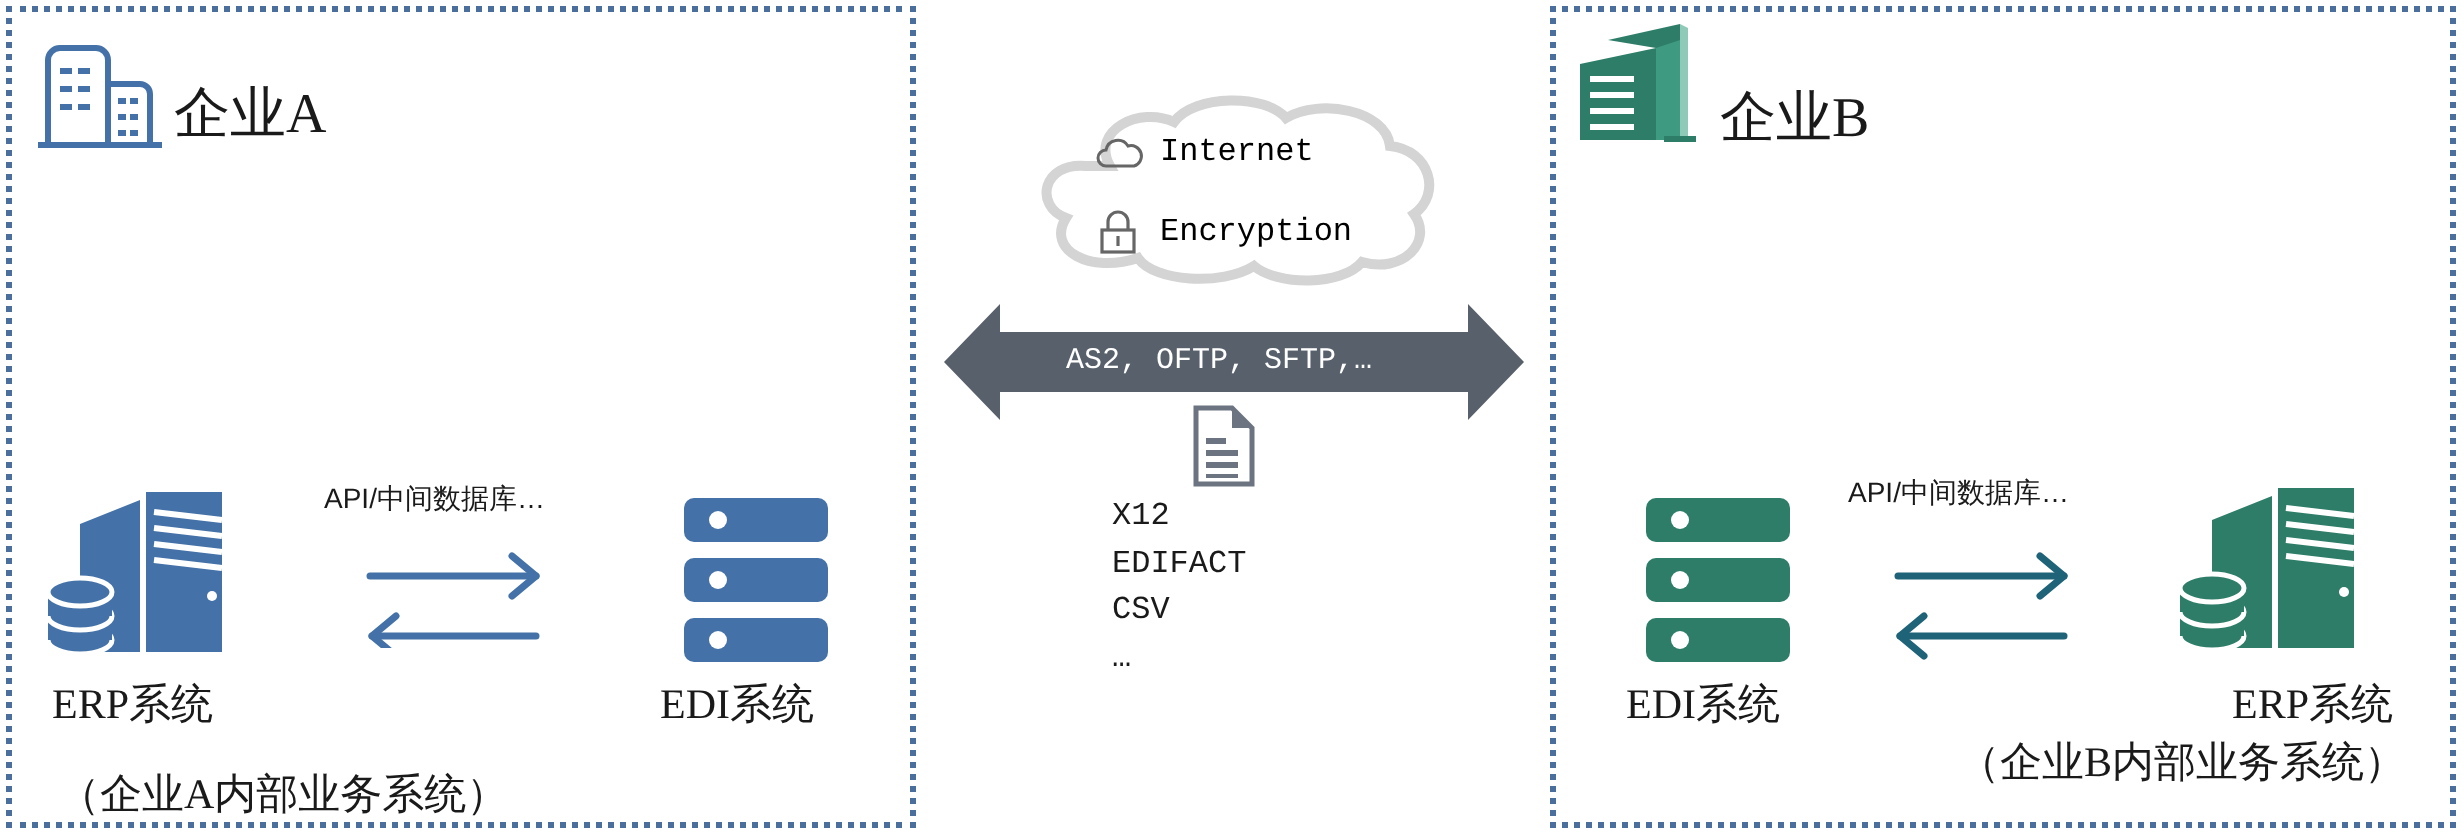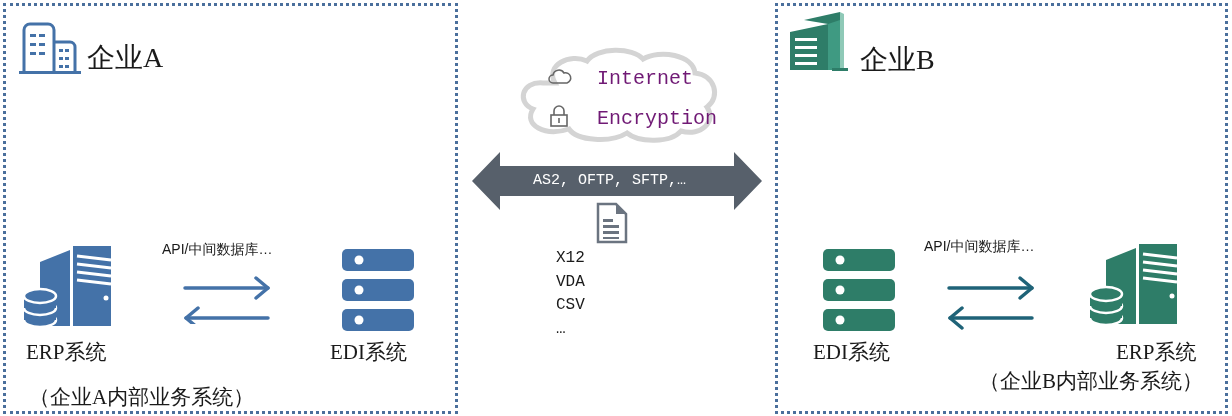--- a/index.html
+++ b/index.html
@@ -8,21 +8,21 @@
   .box { position:absolute; border:3px dotted #4a6f9c; box-sizing:border-box; }
   #box-a { left:3px; top:3px; width:455px; height:411px; }
   #box-b { left:775px; top:3px; width:453px; height:411px; }
   .abs { position:absolute; }
   .title { font-size:28px; line-height:32px; white-space:nowrap; }
   .lbl { font-size:21px; white-space:nowrap; line-height:24px; }
   .small { font-family:Liberation Sans, sans-serif; font-size:14px; white-space:nowrap; }
   .mono { font-family:"Liberation Mono","DejaVu Sans Mono",monospace; }
   .fmt { font-size:16px; line-height:23.5px; width:120px; }
   .proto { color:#fff; font-size:15px; white-space:nowrap;text-align:center; }
-  .cloud-text { font-size:20px; color:#701a75; white-space:nowrap;margin-left:17px; }
+  .cloud-text { font-size:16px; color:#000000; white-space:nowrap; }
 </style>
 </head>
 <body>
 
 <div id="box-a" class="box"></div>
 <div id="box-b" class="box"></div>
 
 <svg class="abs" style="left:18px;top:20px" width="64" height="56" viewBox="0 0 64 56">
   <g fill="none" stroke="#4472a8" stroke-width="3">
     <path d="M6 52 V10 a6 6 0 0 1 6 -6 h18 a6 6 0 0 1 6 6 V52"></path>
@@ -86,21 +86,21 @@
   <g fill="#6b7480">
     <rect x="7" y="17" width="10" height="3"></rect>
     <rect x="7" y="23" width="16" height="3"></rect>
     <rect x="7" y="29" width="16" height="3"></rect>
     <rect x="7" y="35" width="16" height="2"></rect>
   </g>
 </svg>
 
 <div class="abs mono" style="left:556px;top:247px">
   <div class="fmt">X12</div>
-  <div class="fmt">VDA</div>
+  <div class="fmt">EDIFACT</div>
   <div class="fmt">CSV</div>
   <div class="fmt">…</div>
 </div>
 
 <svg class="abs" style="left:22px;top:244px" width="90" height="86" viewBox="0 0 90 86">
   <polygon points="18,18 48,6 48,82 18,82" fill="#4472a8"></polygon>
   <rect x="51" y="2" width="38" height="80" fill="#4472a8"></rect>
   <g stroke="#ffffff" stroke-width="3">
     <line x1="55" y1="12" x2="89" y2="16"></line>
     <line x1="55" y1="20" x2="89" y2="24"></line>

